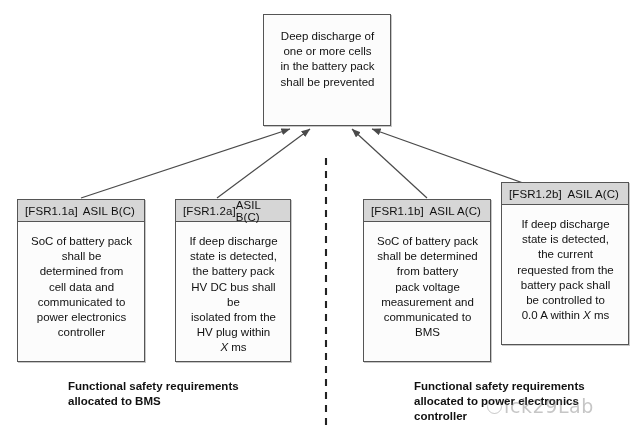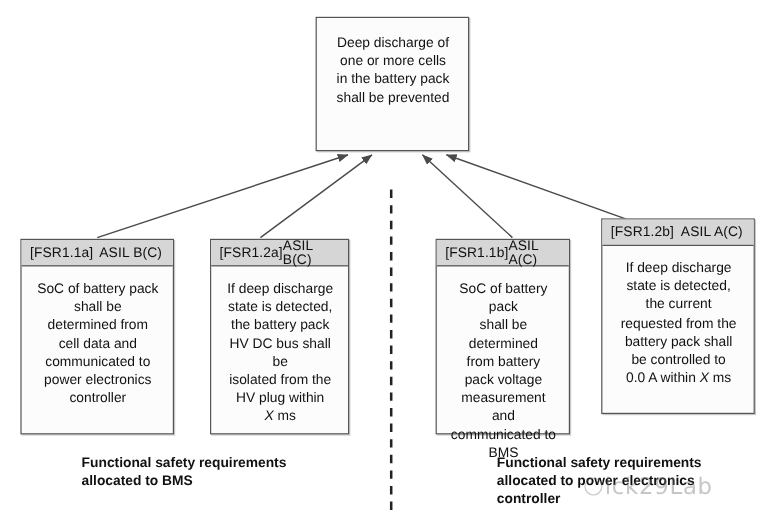--- a/index.html
+++ b/index.html
@@ -121,21 +121,21 @@
   </div>
 
   <div class="node" style="left:155px; top:199px; width:116px; height:163px;margin-left:20px;">
     <div class="node-header">
       <span>[FSR1.2a]</span>
       <span class="asil">ASIL B(C)</span>
     </div>
     <div class="node-body">If deep discharge<br>state is detected,<br>the battery pack<br>HV DC bus shall be<br>isolated from the<br>HV plug within<br><span class="ital">X</span> ms</div>
   </div>
 
-  <div class="node" style="left:363px; top:199px; width:112px; height:163px;">
+  <div class="node" style="left:363px; top:199px; width:128px; height:163px;">
     <div class="node-header">
       <span>[FSR1.1b]</span>
       <span class="asil">ASIL A(C)</span>
     </div>
     <div class="node-body">SoC of battery pack<br>shall be determined<br>from battery<br>pack voltage<br>measurement and<br>communicated to<br>BMS</div>
   </div>
 
   <div class="node" style="left:501px; top:182px; width:128px; height:163px;">
     <div class="node-header">
       <span>[FSR1.2b]</span>

